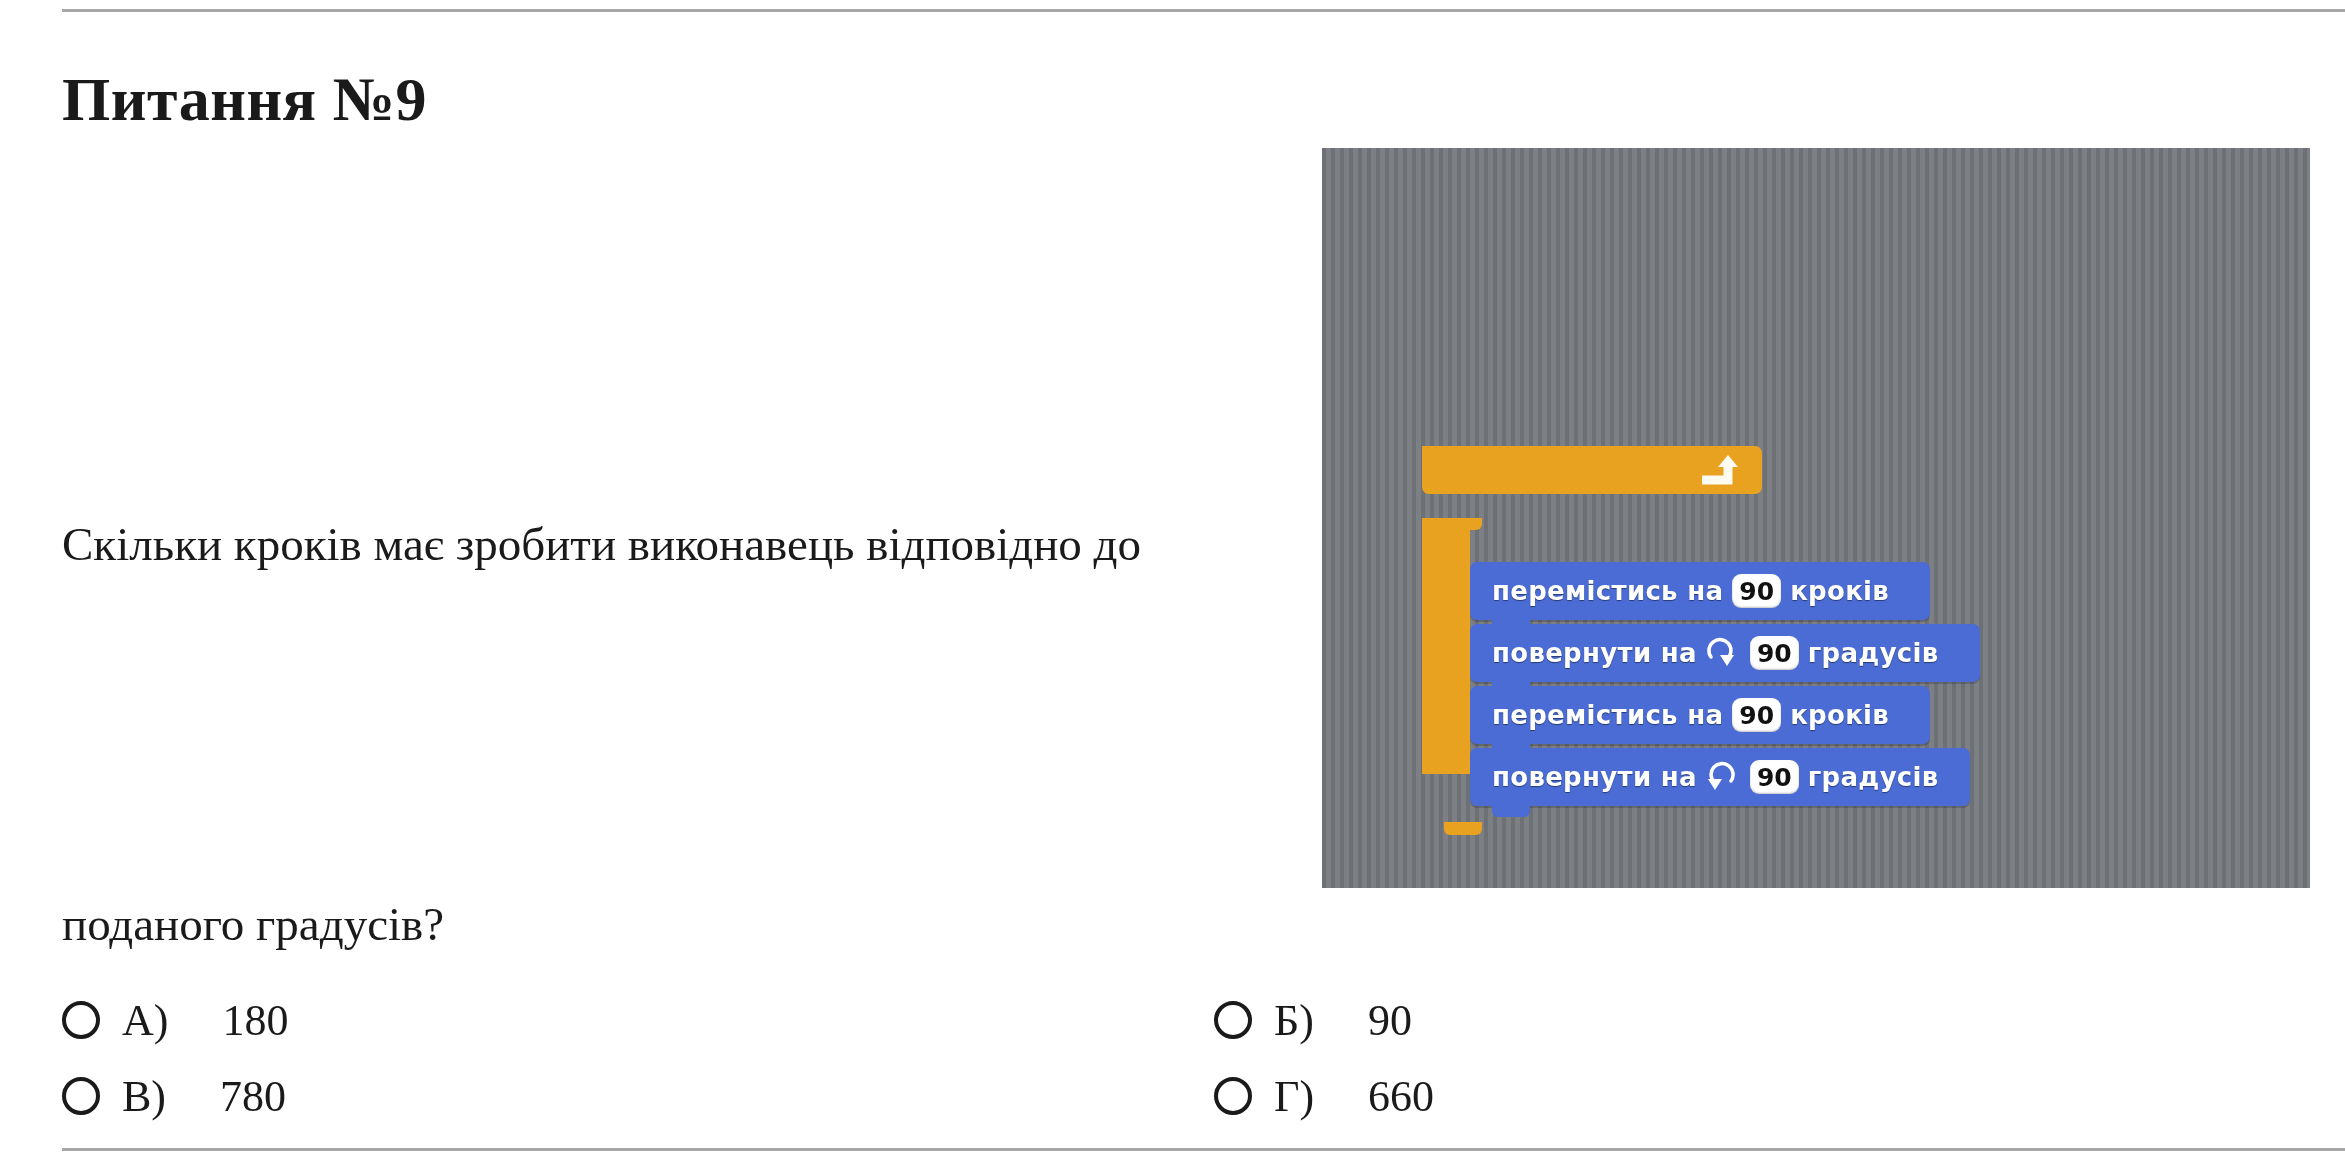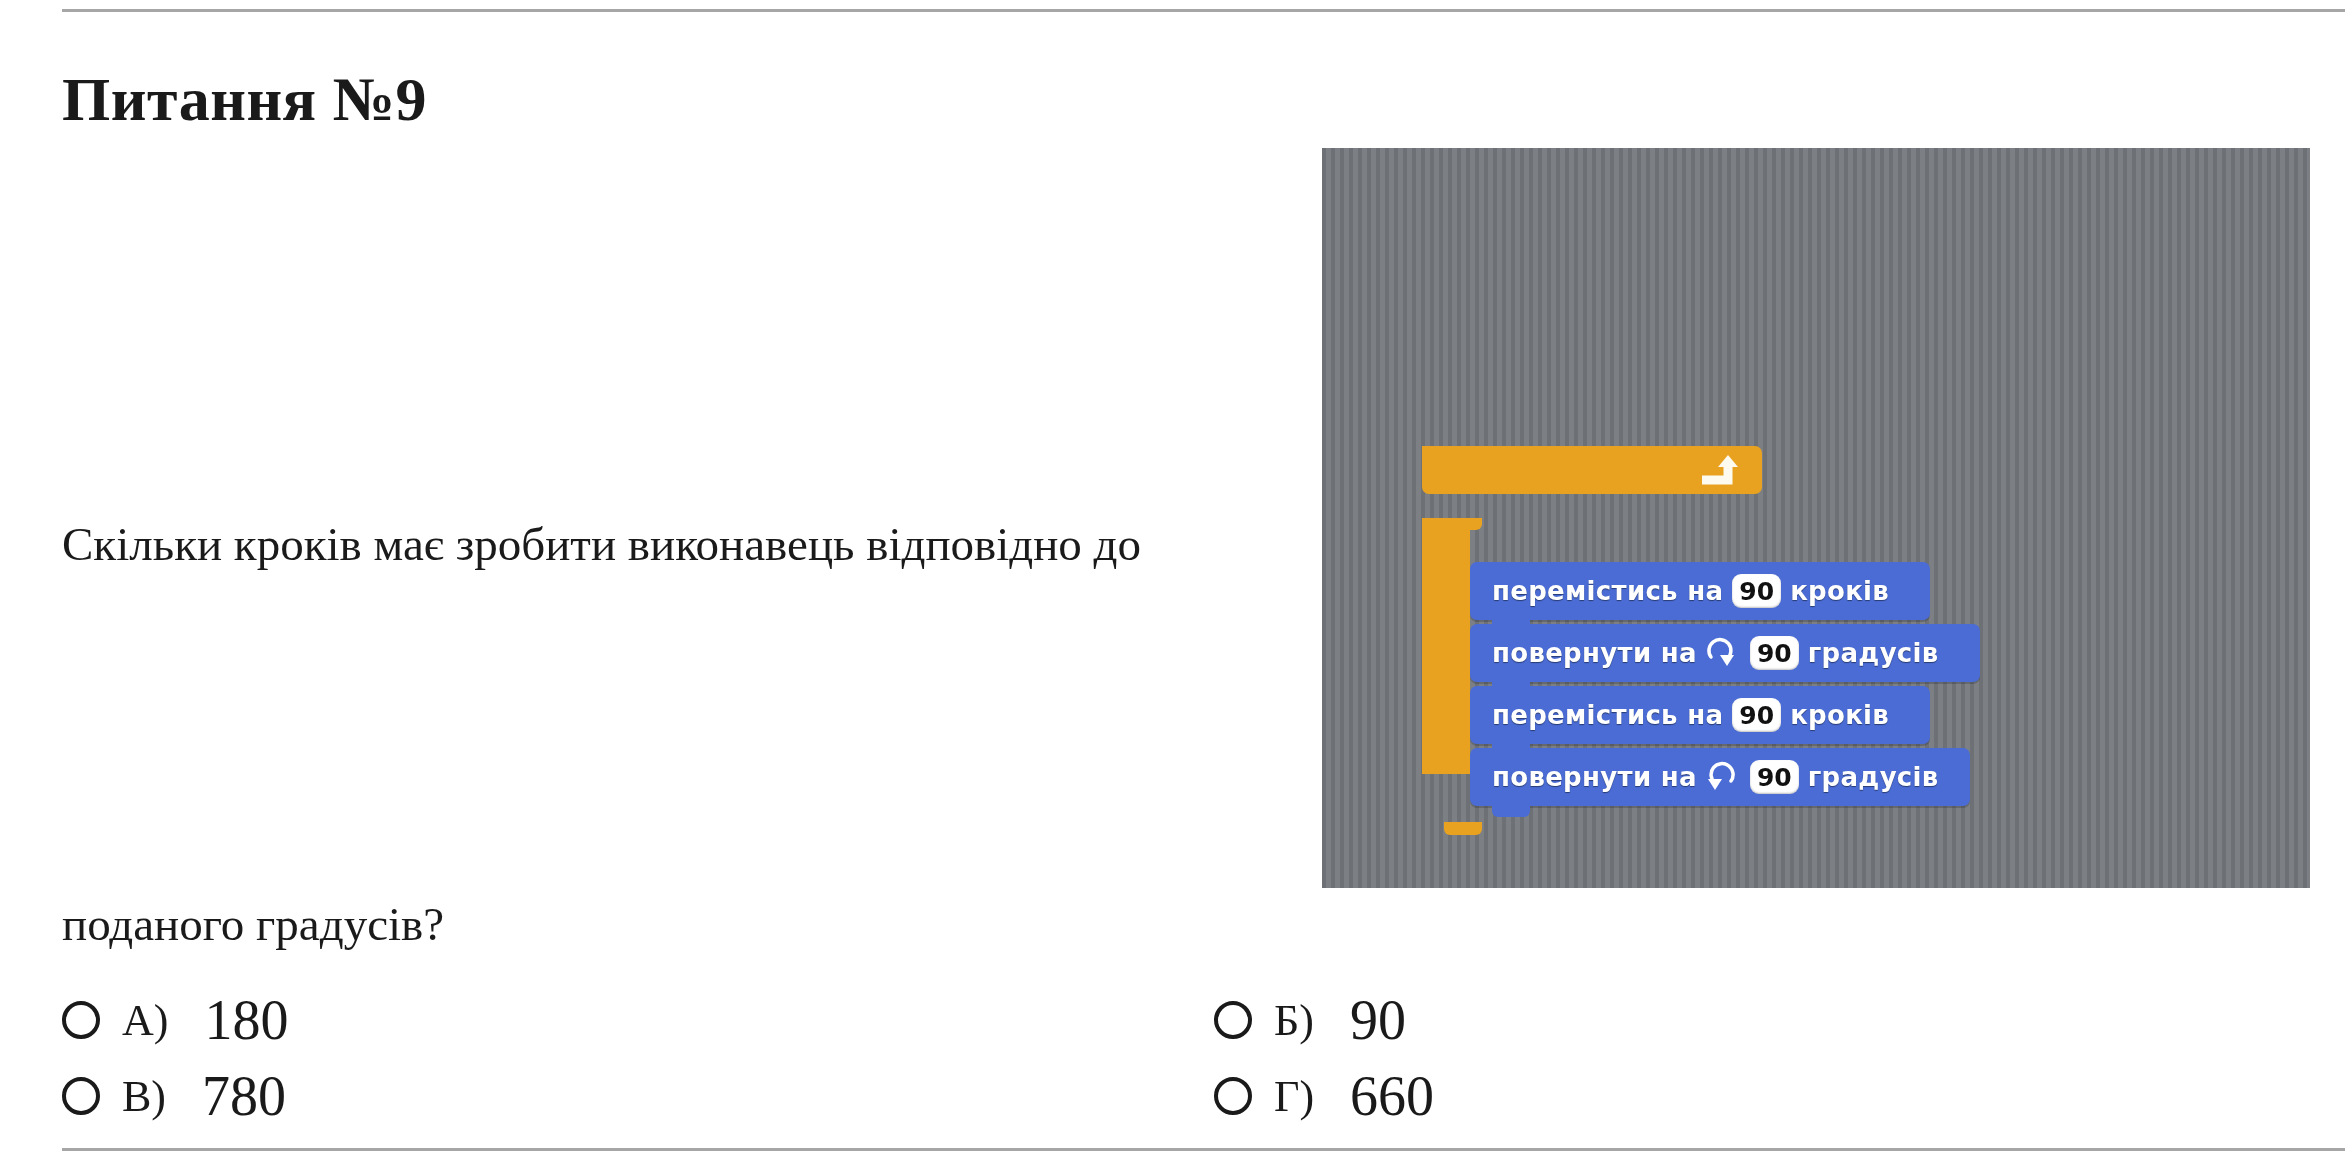--- a/index.html
+++ b/index.html
@@ -79,22 +79,22 @@
     box-sizing: border-box;
     background: #ffffff;
     flex: 0 0 auto;
   }
   .option-letter {
     font-size: 44px;
     margin-left: 22px;
     white-space: nowrap;
   }
   .option-value {
-    font-size: 56px;
-    margin-left: 36px;
+    font-size: 44px;
+    margin-left: 54px;
     white-space: nowrap;
   }
 
   
   .scratch-panel {
     position: absolute;
     left: 1322px;
     top: 148px;
     width: 988px;
     height: 740px;

